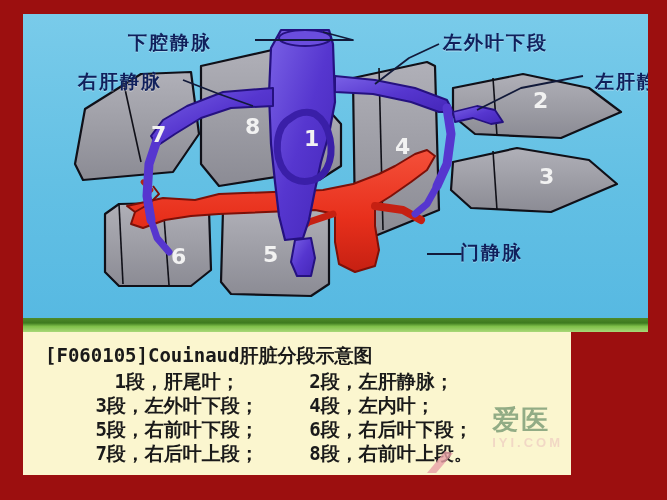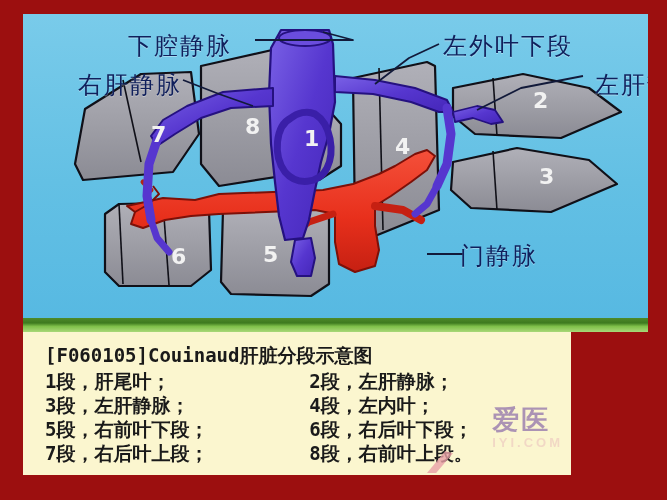--- a/index.html
+++ b/index.html
@@ -28,22 +28,22 @@
   }
 
   
   svg.art{position:absolute;left:0;top:0;width:625px;height:304px;display:block;}
 
   
   .vlabel{
     position:absolute;
     color:#10205c;
     font-family:"DejaVu Sans","Liberation Sans",sans-serif;
-    font-size:24px;
-    font-weight:400;
+    font-size:19px;
+    font-weight:700;
     letter-spacing:2px;
     white-space:nowrap;
     text-shadow:0 1px 0 rgba(255,255,255,.35);
   }
   #lbl-ivc{left:105px;top:16px;}
   #lbl-rhv{left:55px;top:55px;}
   #lbl-mhv{left:420px;top:16px;}
   #lbl-lhv{left:572px;top:55px;}
   #lbl-pv{left:437px;top:226px;text-align:right;}
 
@@ -76,32 +76,32 @@
     display:flex;
     line-height:24px;
     white-space:nowrap;
   }
   .cap-cell{
     color:#1a1a1a;
     font-family:"DejaVu Sans Mono","Liberation Mono",monospace;
     font-size:19px;
     font-weight:700;
   }
-  .cap-cell.left{width:310px;}
+  .cap-cell.left{width:310px;text-align:center;}
   .cap-cell.right{width:300px;}
 
   
   .watermark{
     position:absolute;right:8px;bottom:22px;
     text-align:left;
     pointer-events:none;
     opacity:.45;
   }
   .wm-cn{
-    color:#4c1d95;
+    color:#14532d;
     font-family:"DejaVu Sans","Liberation Sans",sans-serif;
     font-size:27px;font-weight:700;letter-spacing:2px;line-height:26px;
   }
   .wm-en{
     color:#e7b5b9;
     font-family:"Liberation Sans",sans-serif;
     font-size:13px;font-weight:700;letter-spacing:3px;line-height:20px;
   }
   .wm-swoosh{
     position:absolute;right:118px;bottom:2px;
@@ -250,21 +250,21 @@
 
   <div class="caption-panel">
     <div class="cap-inner">
       <div class="cap-title">[F060105]Couinaud肝脏分段示意图</div>
       <div class="cap-rows">
         <div class="cap-row">
           <span class="cap-cell left">1段，肝尾叶；</span>
           <span class="cap-cell right">2段，左肝静脉；</span>
         </div>
         <div class="cap-row">
-          <span class="cap-cell left">3段，左肝静脉；</span>
+          <span class="cap-cell left">3段，左外叶下段；</span>
           <span class="cap-cell right">4段，左内叶；</span>
         </div>
         <div class="cap-row">
           <span class="cap-cell left">5段，右前叶下段；</span>
           <span class="cap-cell right">6段，右后叶下段；</span>
         </div>
         <div class="cap-row">
           <span class="cap-cell left">7段，右后叶上段；</span>
           <span class="cap-cell right">8段，右前叶上段。</span>
         </div>

